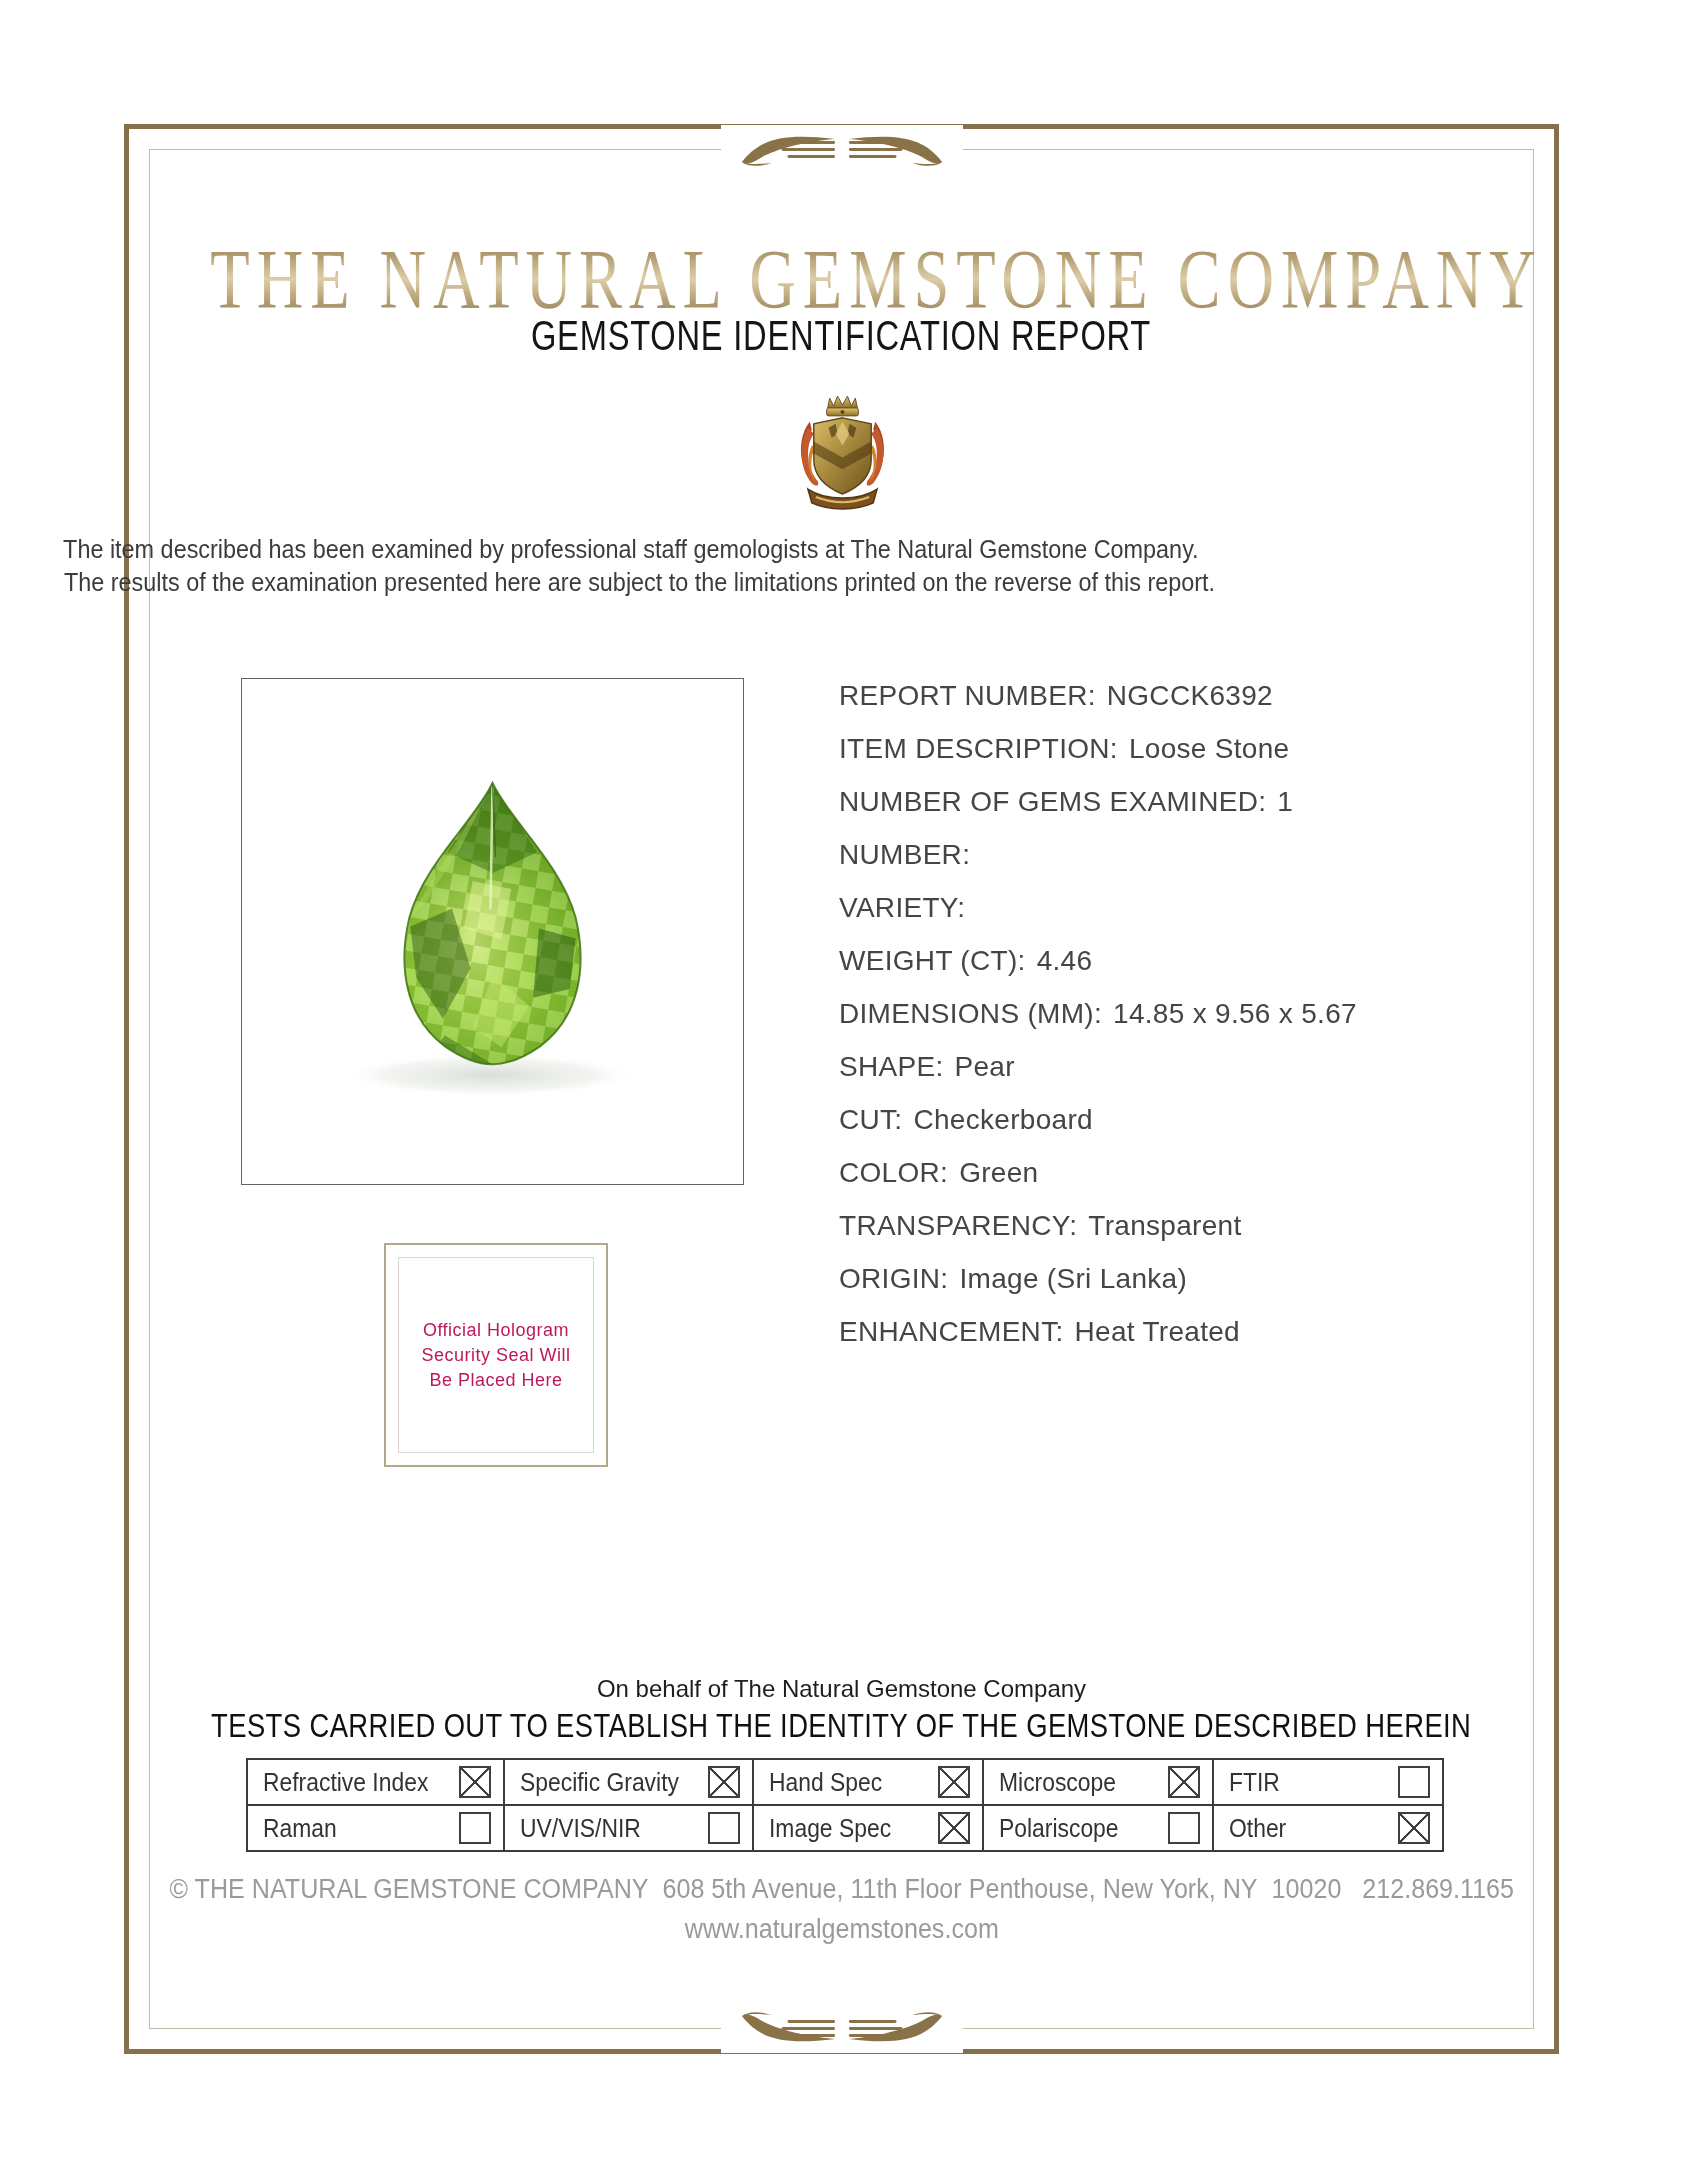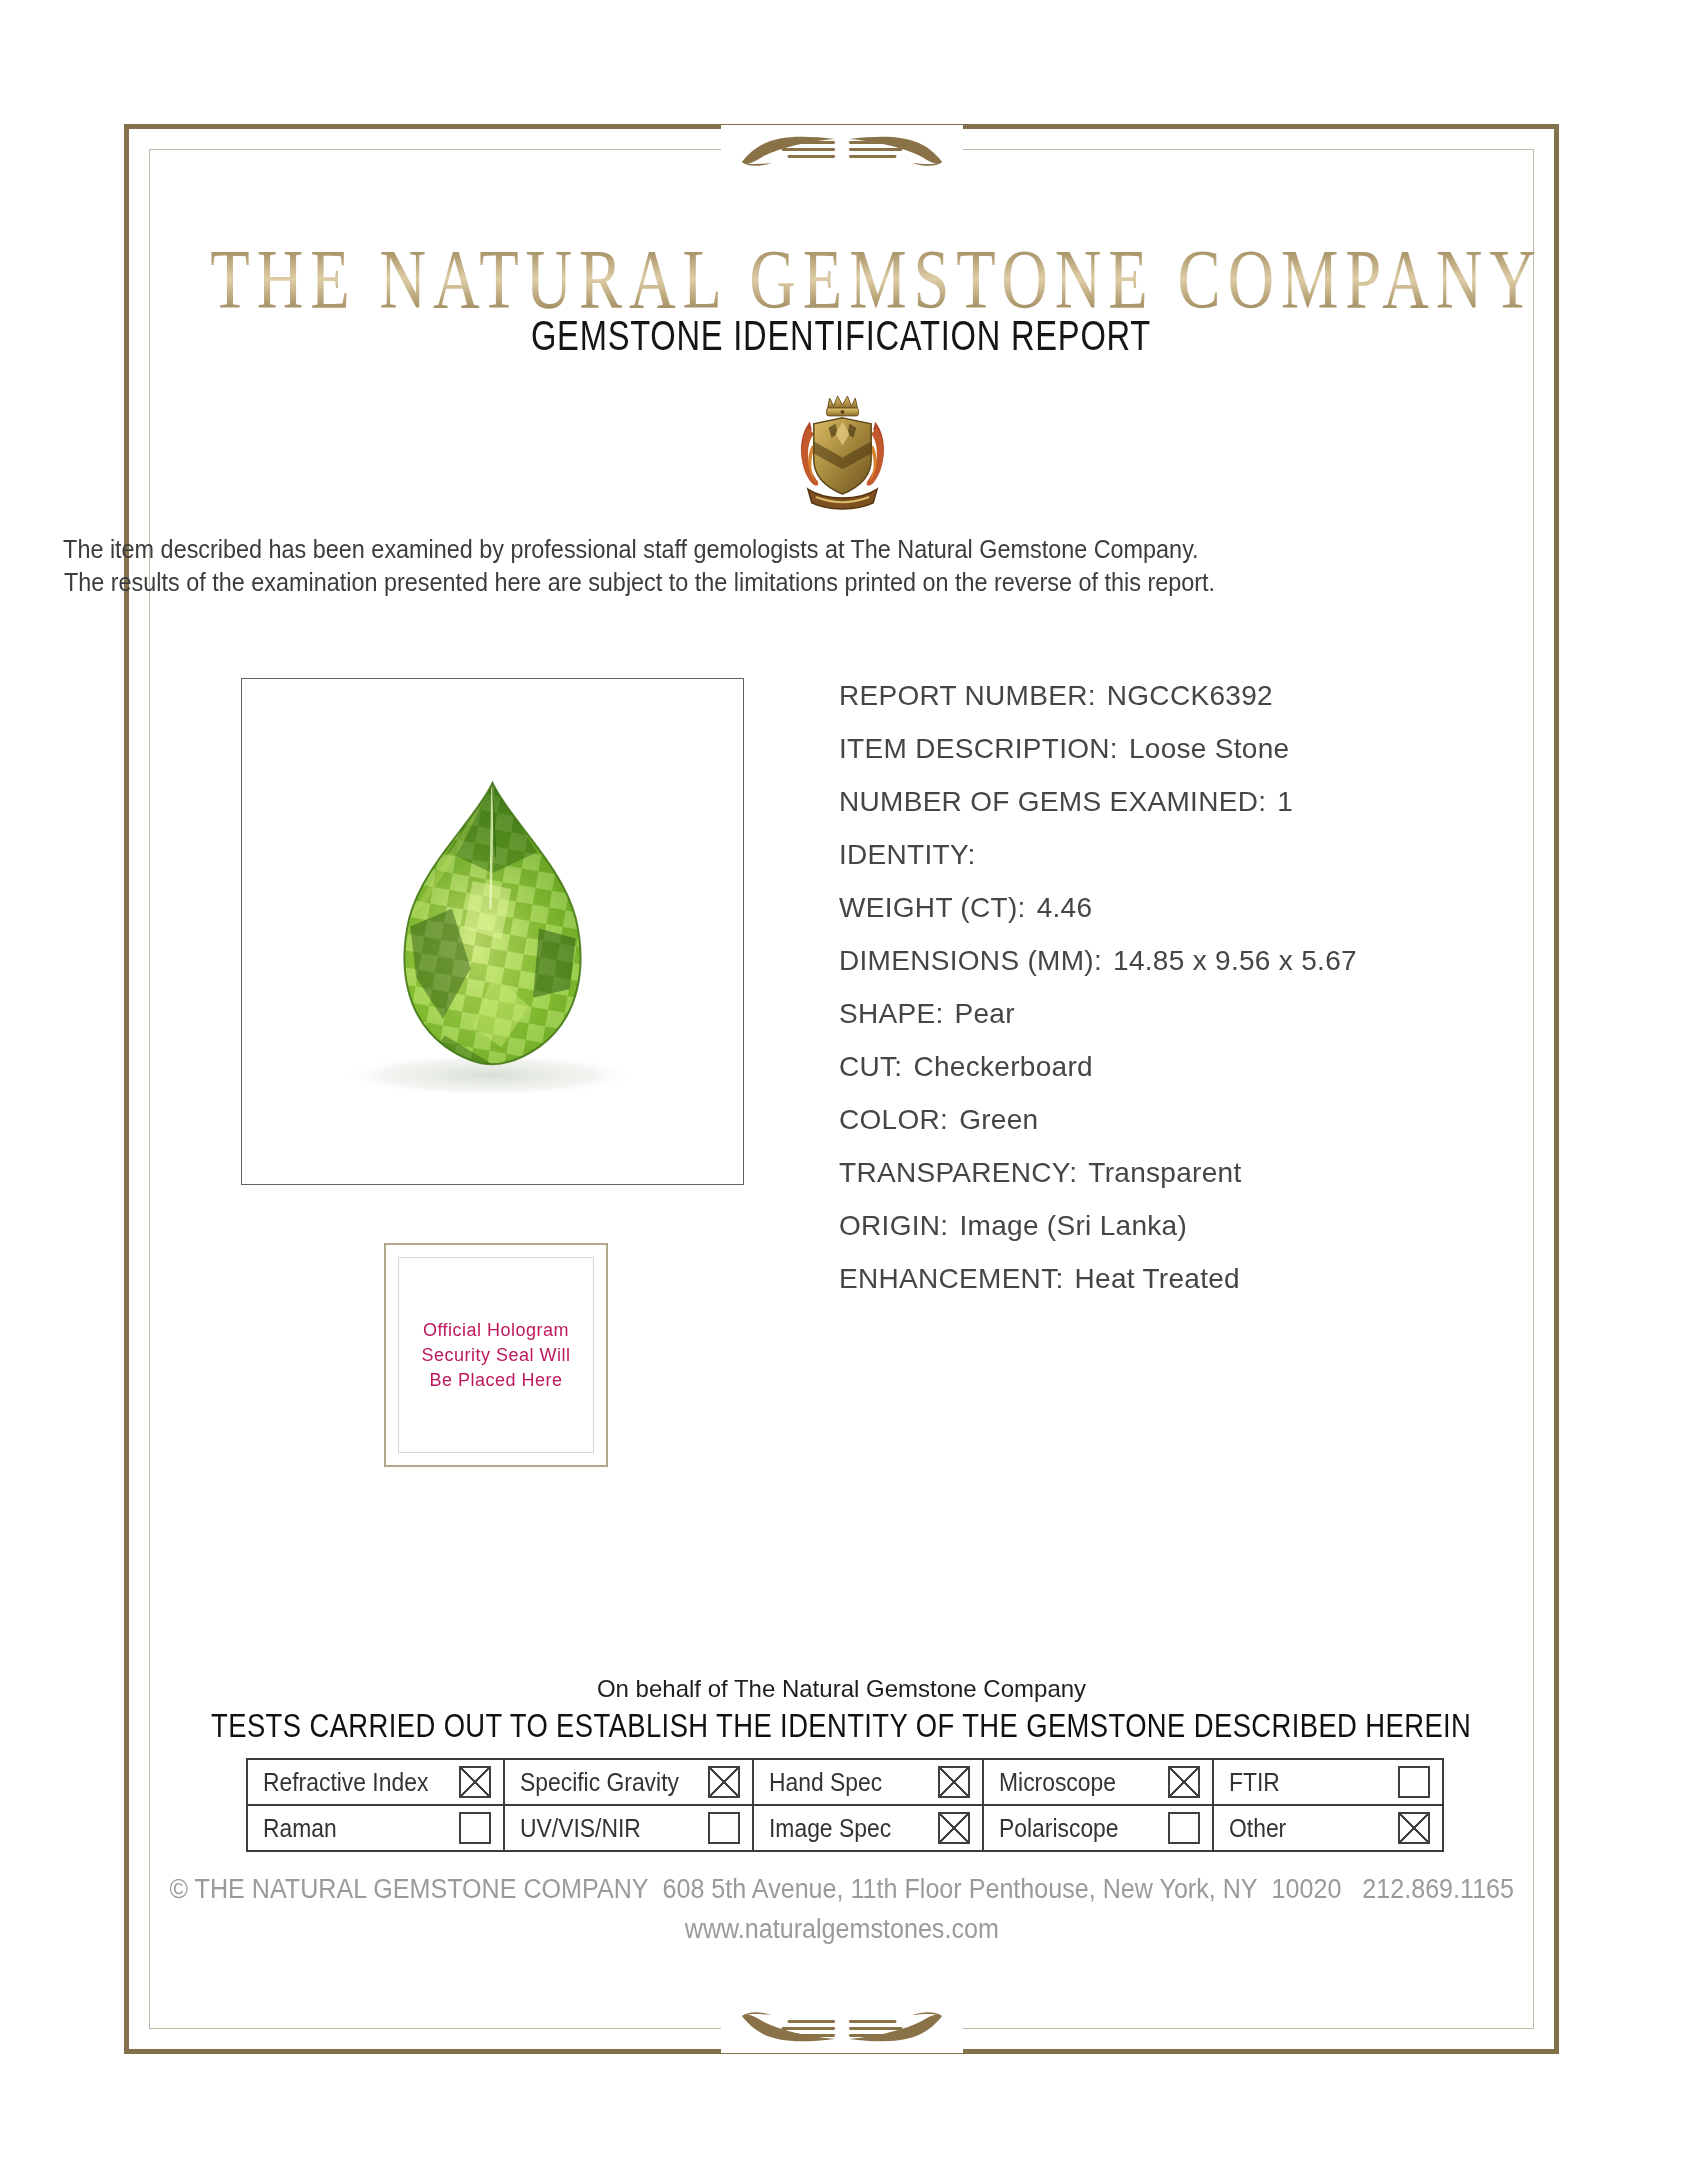--- a/index.html
+++ b/index.html
@@ -192,21 +192,25 @@
       </div>
     <div class="detail-row">
         <span>ITEM DESCRIPTION:</span>
         <span class="val">Loose Stone</span>
       </div>
     <div class="detail-row">
         <span>NUMBER OF GEMS EXAMINED:</span>
         <span class="val">1</span>
       </div>
     <div class="detail-row">
-        <span>IDENTITY:</span>
+        <span>NUMBER:</span>
+        <span class="val"></span>
+      </div>
+    <div class="detail-row">
+        <span>VARIETY:</span>
         <span class="val"></span>
       </div>
     <div class="detail-row">
         <span>WEIGHT (CT):</span>
         <span class="val">4.46</span>
       </div>
     <div class="detail-row">
         <span>DIMENSIONS (MM):</span>
         <span class="val">14.85 x 9.56 x 5.67</span>
       </div>

